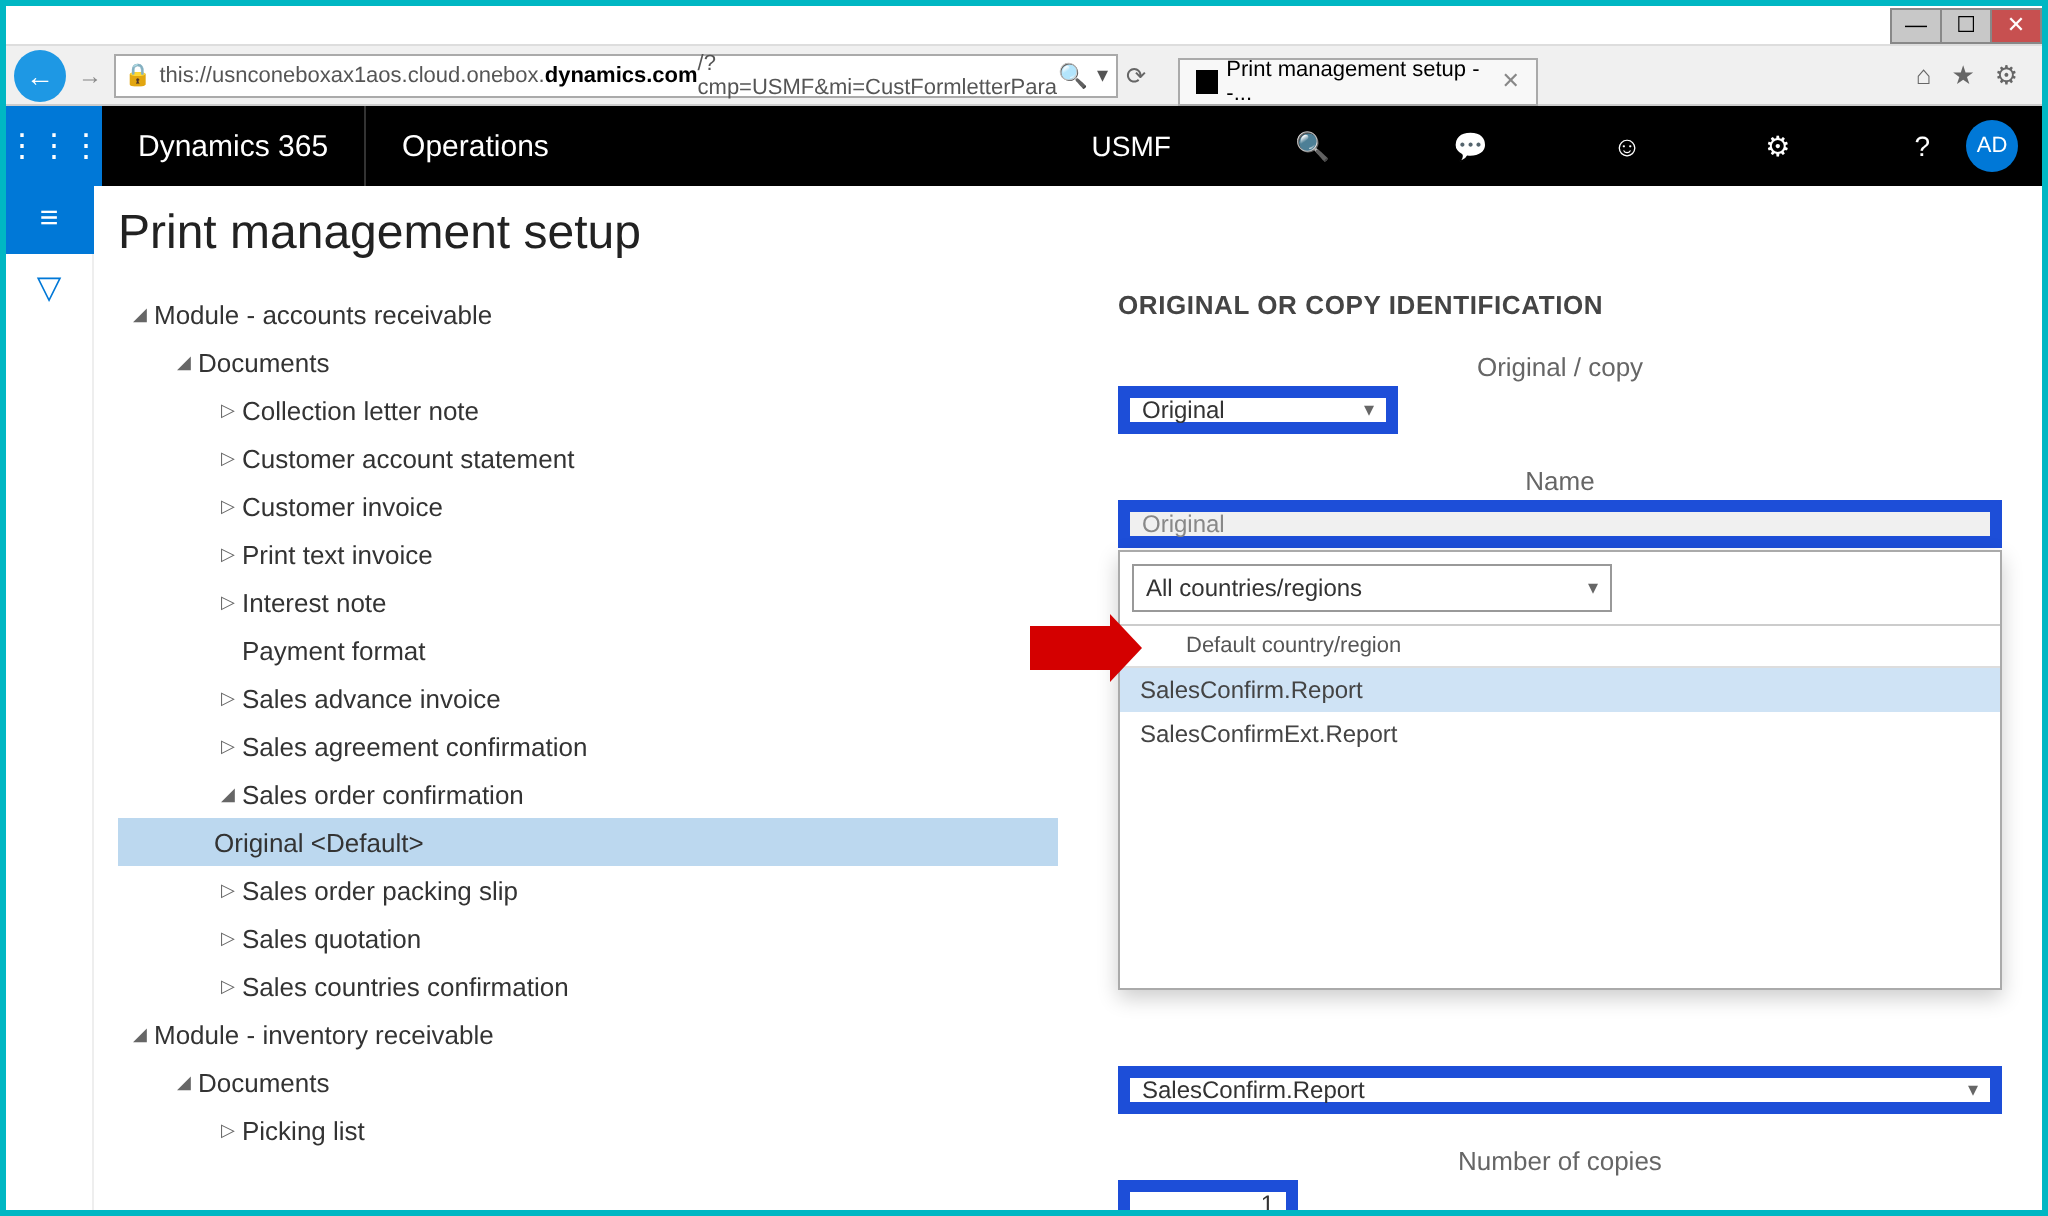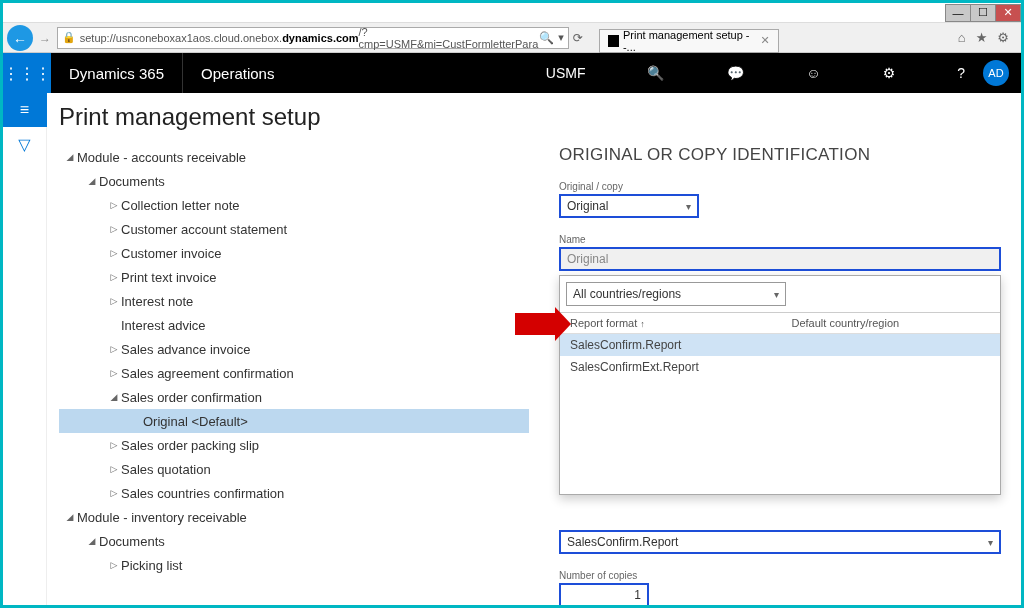--- a/index.html
+++ b/index.html
@@ -37,33 +37,33 @@
   .main { flex:1; padding: 10px 20px 0 12px; overflow:auto; }
   h1.page-title { font-size: 24px; font-weight: 400; color:#222; margin-bottom:14px; }
   .columns { display:flex; gap:30px; }
   .tree { flex: 0 0 470px; font-size:13px; color:#333; }
   .tree-row { display:flex; align-items:center; height:24px; padding-left:0; cursor:default; }
   .tree-row .caret { width:14px; font-size:9px; color:#666; display:inline-block; text-align:center; }
   .tree-row .caret.blank { visibility:hidden; }
   .indent-0 { padding-left: 4px; }
   .indent-1 { padding-left: 26px; }
   .indent-2 { padding-left: 48px; }
-  .indent-3 { padding-left: 70px; }
+  .indent-3 { padding-left: 34px; }
   .tree-row.selected { background:#bcd8ef; }
   .form { flex:1; font-size:12px; color:#444; position:relative; }
-  .section-title { font-size:17px; font-weight:400; color:#444; letter-spacing:0.3px; margin-bottom:14px; text-transform:uppercase; }
-  .field-label { font-size:10px; color:#666; margin-top:16px; margin-bottom:2px; }
-  .select, .textin { border:2px solid #1d4ed8; height:24px; font-size:12px; padding:0 6px; background:#fff; color:#333; display:flex; align-items:center; justify-content:space-between; }
+  .section-title { font-size:13px; font-weight:700; color:#444; letter-spacing:0.3px; margin-bottom:14px; text-transform:uppercase; }
+  .field-label { font-size:13px; color:#666; margin-top:16px; margin-bottom:2px;text-align:center; }
+  .select, .textin { border:6px solid #1d4ed8; height:24px; font-size:12px; padding:0 6px; background:#fff; color:#333; display:flex; align-items:center; justify-content:space-between; }
   .select .chev { font-size:10px; color:#666; }
   .textin.readonly { background:#f0f0f0; color:#888; }
   .row-inline { display:flex; align-items:center; gap:6px; margin-top:6px; font-size:12px; }
   .checkbox { width:15px; height:15px; border:1px solid #0078d7; display:flex;align-items:center;justify-content:center; color:#0078d7; font-size:11px; }
   .dropdown-panel { position:absolute; top:130px; left:0; right:0; background:#fff; border:1px solid #aaa; box-shadow:0 4px 10px rgba(0,0,0,0.2); z-index:10; }
   .dropdown-filter { border-bottom:1px solid #ccc; }
-  .dropdown-filter .select { border:none; border:1px solid #999; margin:6px; width:220px; }
+  .dropdown-filter .select { border:none; border:1px solid #999; margin:6px; width:240px; }
   .grid-header { display:flex; font-size:11px; color:#555; padding:4px 10px; border-bottom:1px solid #ddd; }
   .grid-header .col1 { flex:1; }
   .grid-header .col2 { flex:1;margin-left:23px; }
   .grid-body { height:160px; overflow-y:scroll; }
   .grid-row { padding:4px 10px; font-size:12px; }
   .grid-row.sel { background:#cfe3f5; }
   .arrow-callout { position:absolute; top:168px; left:-44px; z-index:20; }
   .arrow-shape { width:40px; height:22px; background:#d40000; position:relative; }
   .arrow-shape::after { content:""; position:absolute; right:-16px; top:-6px; border-left:16px solid #d40000; border-top:17px solid transparent; border-bottom:17px solid transparent; }
   .below-drop { margin-top:218px; }
@@ -79,21 +79,21 @@
     <div class="winbtn min">—</div>
     <div class="winbtn max">☐</div>
     <div class="winbtn close">✕</div>
   </div>
 
   <div class="ie-toolbar">
     <div class="ie-back">←</div>
     <div class="ie-fwd">→</div>
     <div class="addr">
       <span class="lock">🔒</span>
-      <span>setup://</span>
+      <span>this://</span>
         <span>usnconeboxax1aos.cloud.onebox.</span>
         <span class="domain">dynamics.com</span>
         <span>/?cmp=USMF&amp;mi=CustFormletterPara</span>
       <span style="margin-left:auto" class="ie-search">🔍</span>
       <span style="margin-left:4px">▾</span>
     </div>
     <span class="ie-refresh">⟳</span>
     <div class="tabs">
       <div class="tab">
         <span class="fav"></span>
@@ -156,21 +156,21 @@
           <div class="tree-row indent-2">
               <span class="caret">▷</span>
               <span>Print text invoice</span>
             </div>
           <div class="tree-row indent-2">
               <span class="caret">▷</span>
               <span>Interest note</span>
             </div>
           <div class="tree-row indent-2">
               <span class="caret blank">▷</span>
-              <span>Interest advice</span>
+              <span>Payment format</span>
             </div>
           <div class="tree-row indent-2">
               <span class="caret">▷</span>
               <span>Sales advance invoice</span>
             </div>
           <div class="tree-row indent-2">
               <span class="caret">▷</span>
               <span>Sales agreement confirmation</span>
             </div>
           <div class="tree-row indent-2">
@@ -232,21 +232,20 @@
             <div class="arrow-shape"></div>
           </div>
           <div class="dropdown-panel">
             <div class="dropdown-filter">
               <div class="select">
                 <span>All countries/regions</span>
                   <span class="chev">▾</span>
               </div>
             </div>
             <div class="grid-header">
-              <div class="col1"><span>Report format</span> <span class="sort-arrow">↑</span></div>
               <div class="col2">Default country/region</div>
             </div>
             <div class="grid-body">
               <div class="grid-row sel">SalesConfirm.Report</div>
               <div class="grid-row">SalesConfirmExt.Report</div>
             </div>
           </div>
 
           <div class="below-drop">
             <div class="select wide-select">

